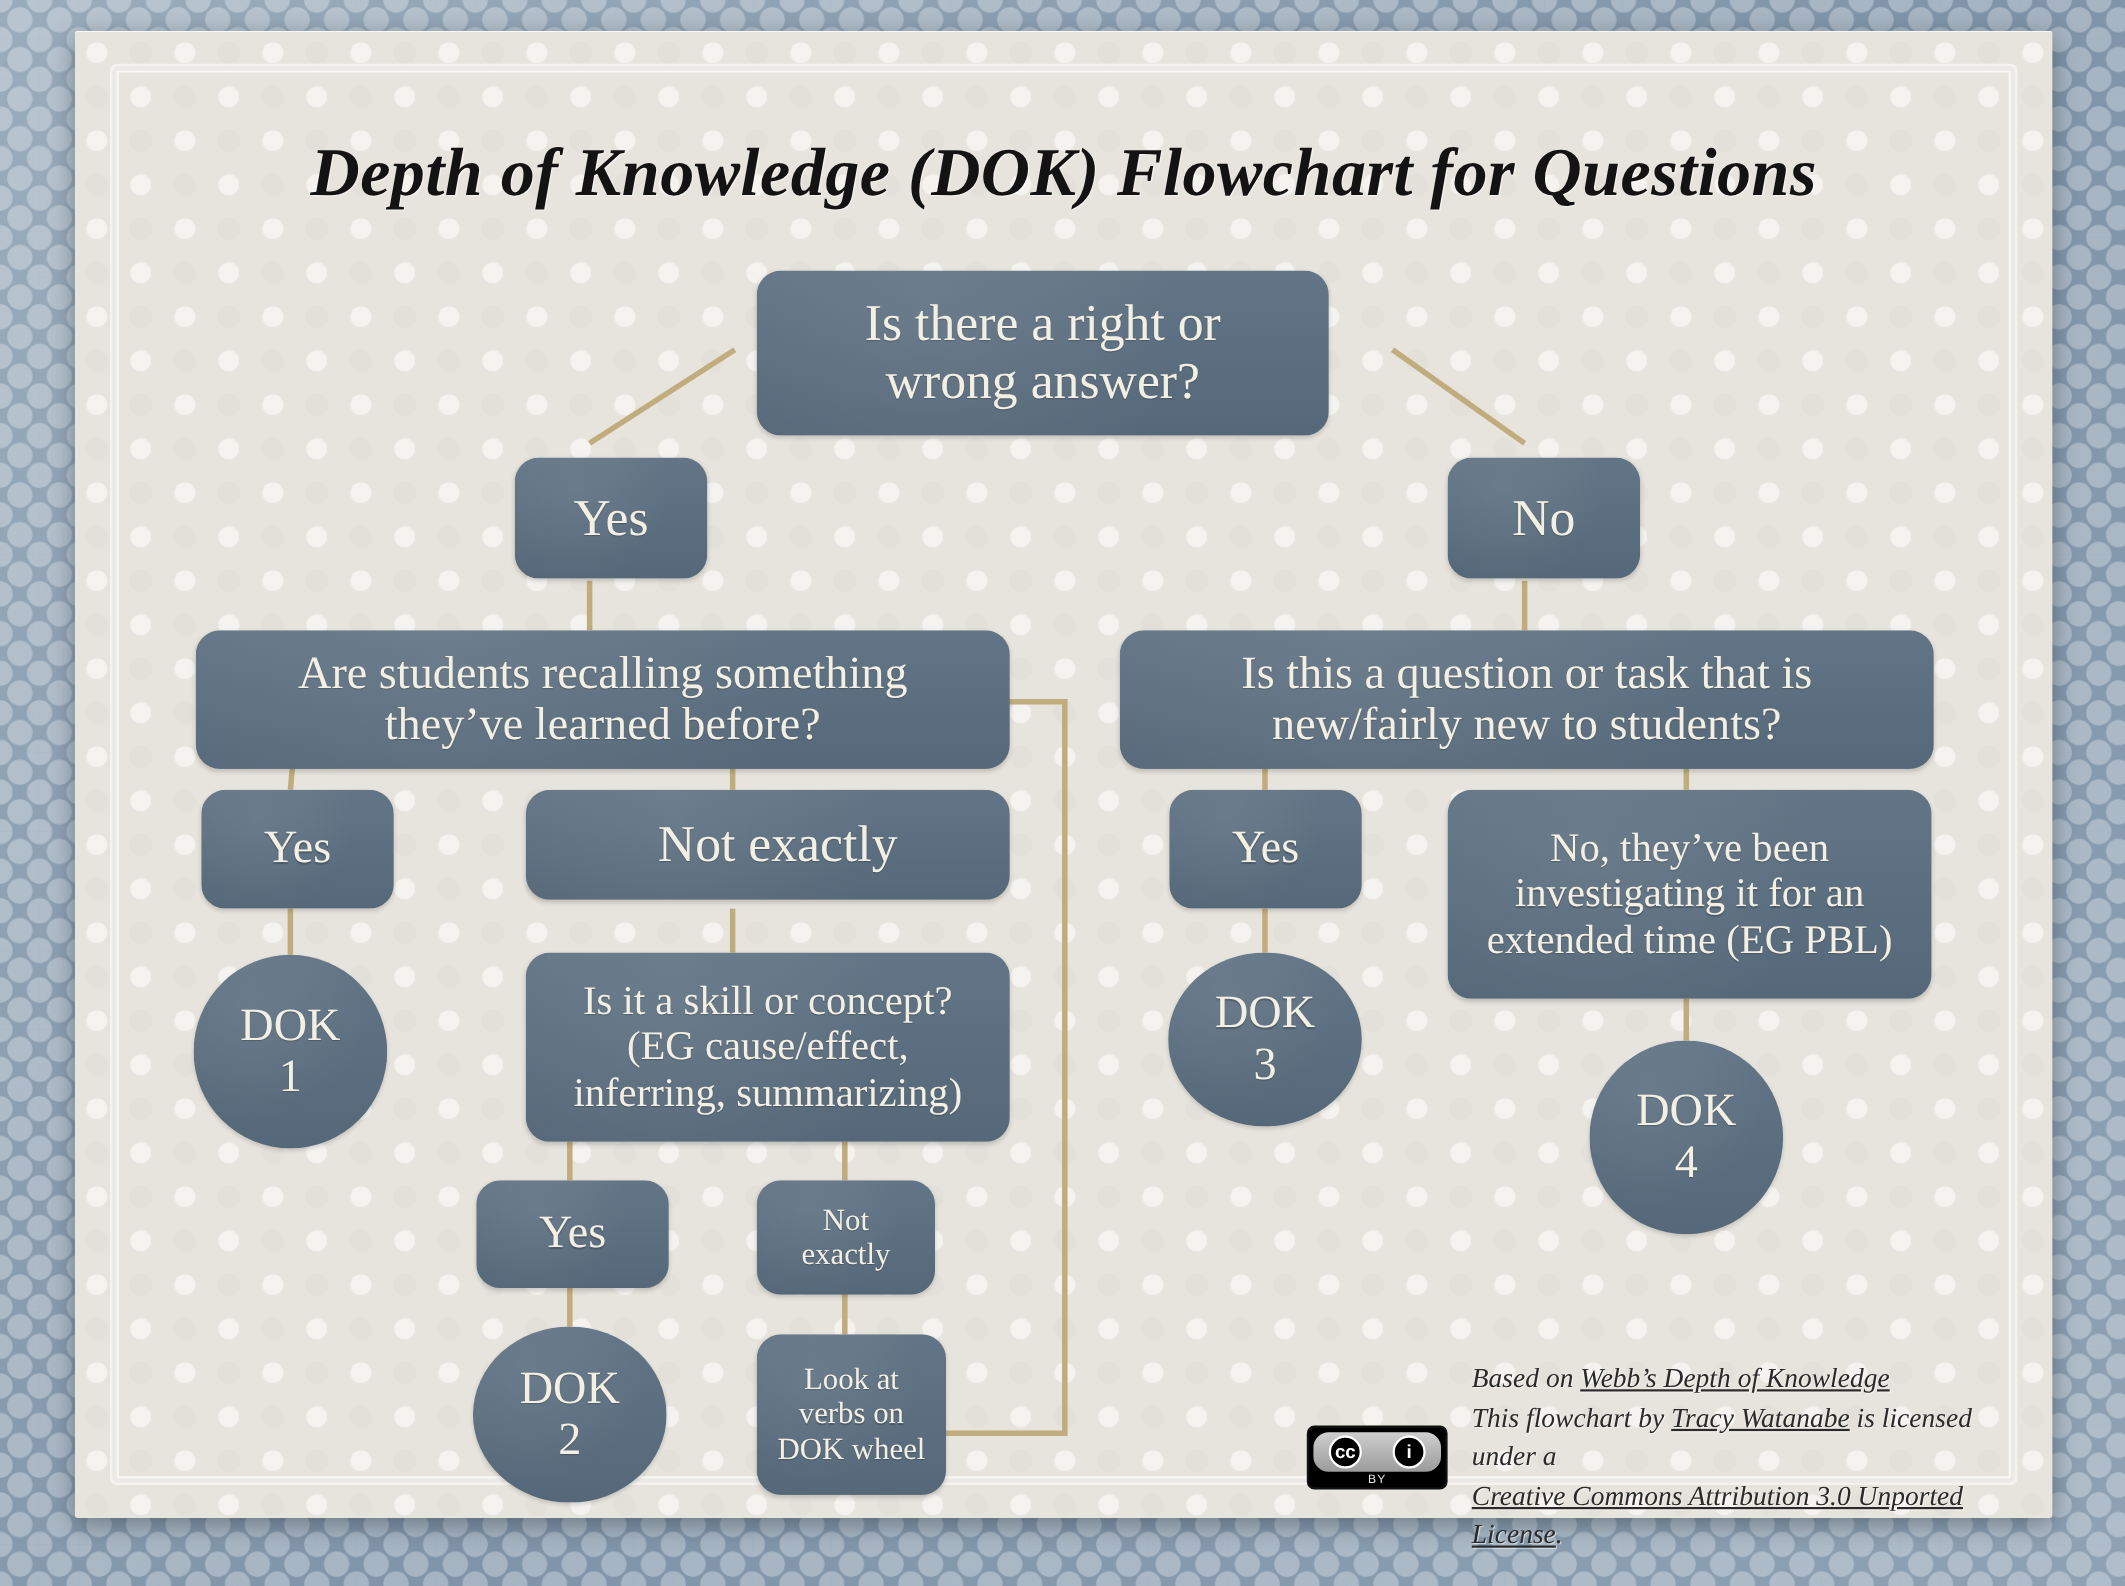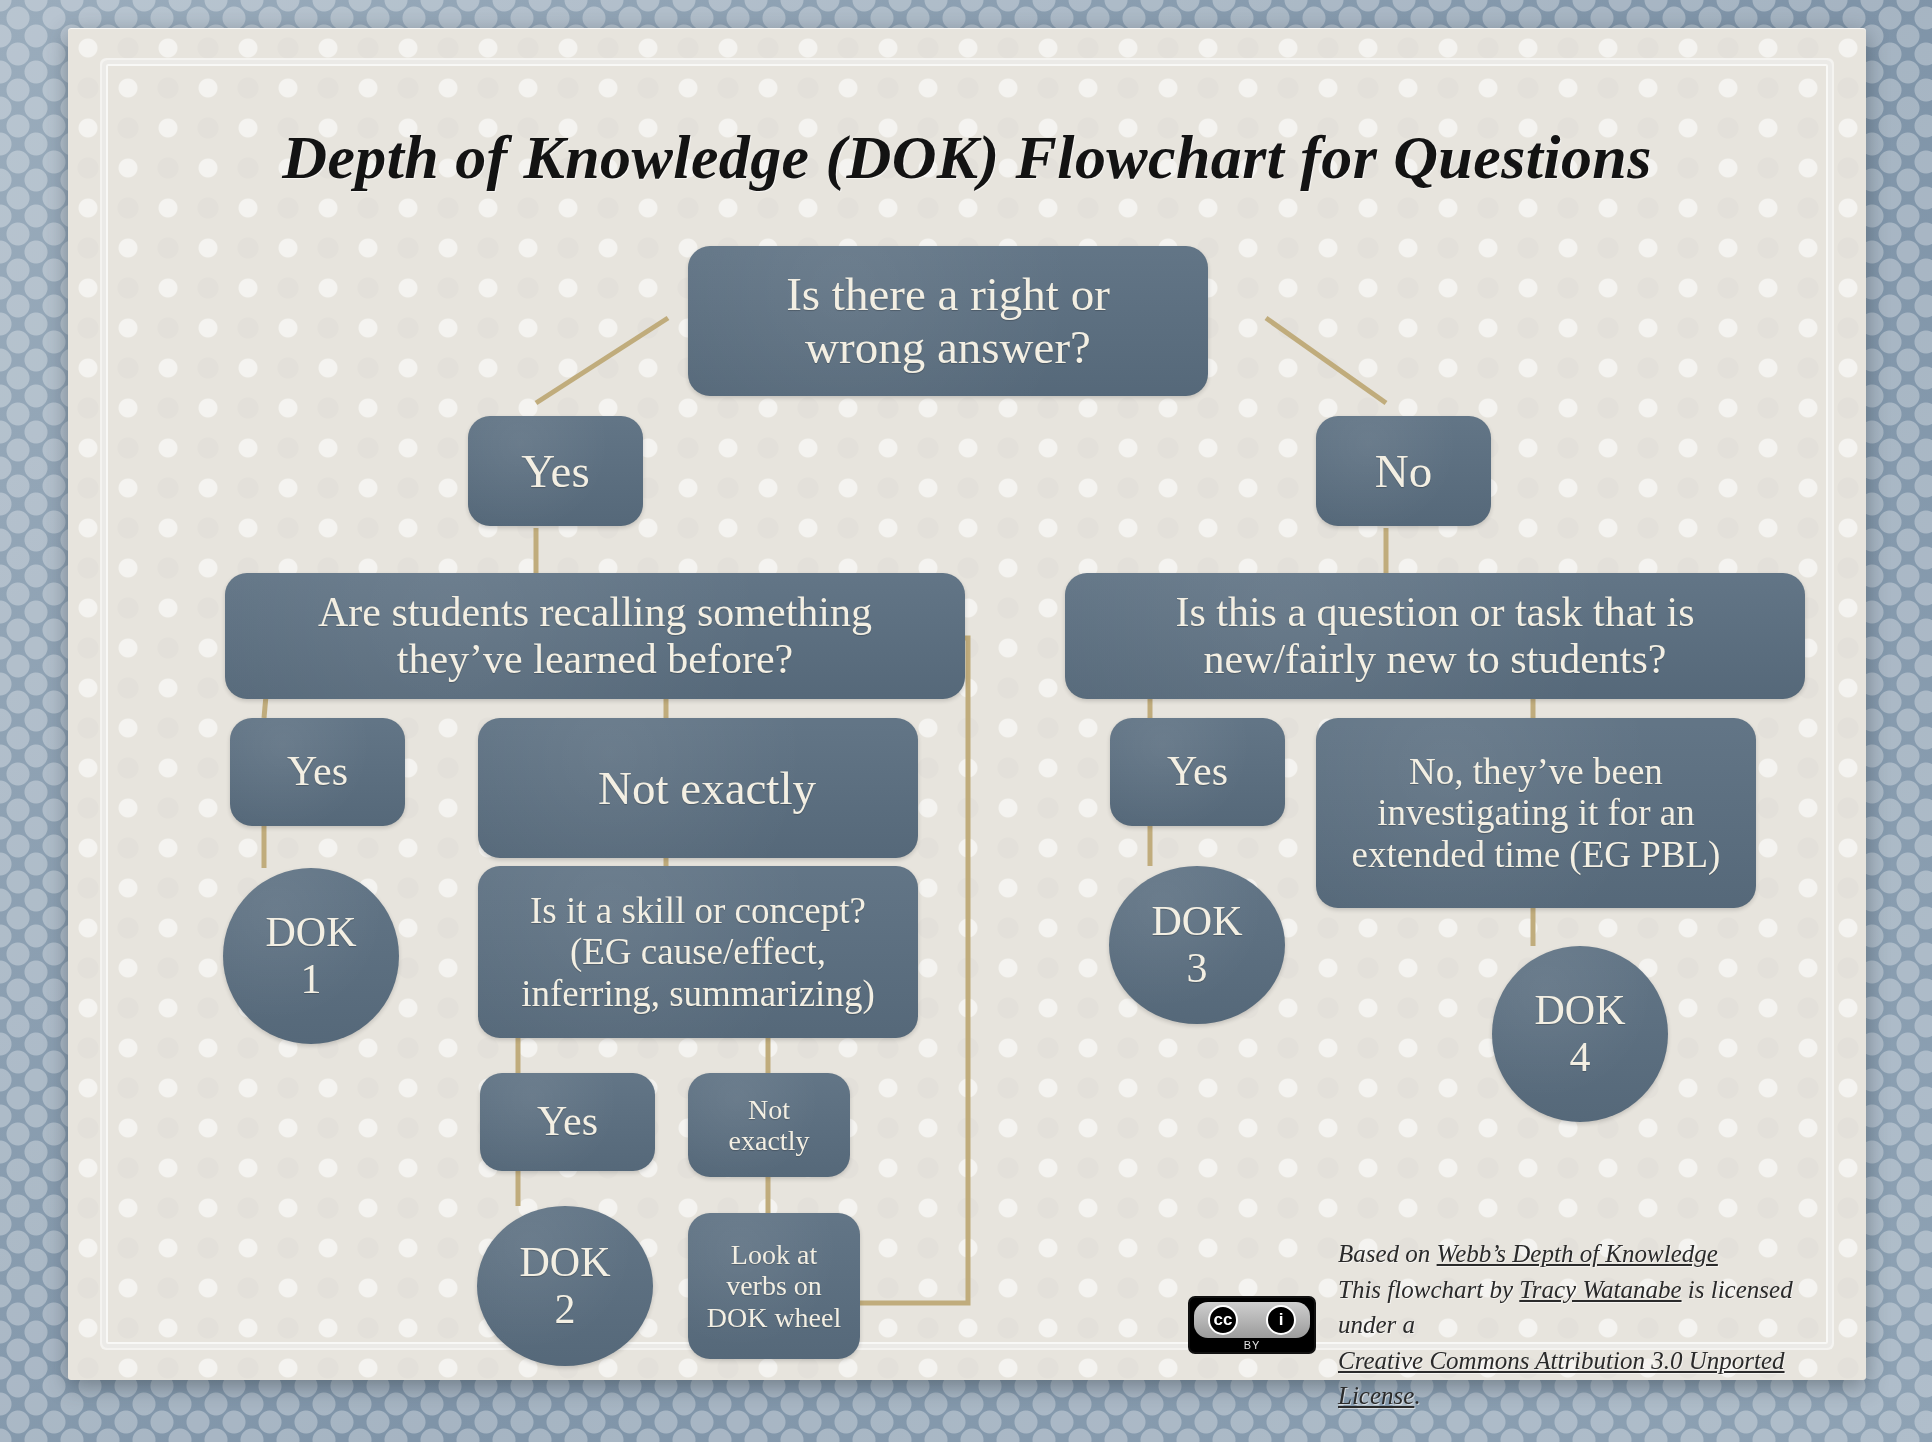--- a/index.html
+++ b/index.html
@@ -90,21 +90,21 @@
     line-height: 1.12;
     padding: 6px 14px;
     box-shadow: 0 2px 4px rgba(0,0,0,.16);
     text-shadow: 0 1px 1px rgba(0,0,0,.22);
   }
   .node.circle { border-radius: 50%; padding: 0; }
   .node .lines { width: 100%; }
   .node .lines div { display: block; }
 
   .f-xl  { font-size: 47px; }
-  .f-lg  { font-size: 42px; margin-left: 47px; }
+  .f-lg  { font-size: 42px; }
   .f-md  { font-size: 37px; }
   .f-xs  { font-size: 28px; }
 
   
   #attribution {
     position: absolute;
     left: 1120px;
     top: 1208px;
     width: 640px;
     display: flex;
@@ -229,21 +229,21 @@
         <div>they’ve learned before?</div>
       </div>
     </div>
 
     <div class="node f-lg" style="left:115px; top:690px; width:175px; height:108px;">
       <div class="lines">
         <div>Yes</div>
       </div>
     </div>
 
-    <div class="node f-xl" style="left:410px; top:690px; width:440px; height:140px;padding-left:32px;">
+    <div class="node f-xl" style="left:410px; top:690px; width:440px; height:100px;padding-left:32px;">
       <div class="lines">
         <div>Not exactly</div>
       </div>
     </div>
 
     <div class="node circle f-lg" style="left:108px; top:840px; width:176px; height:176px;">
       <div class="lines">
         <div>DOK</div>
         <div>1</div>
       </div>

